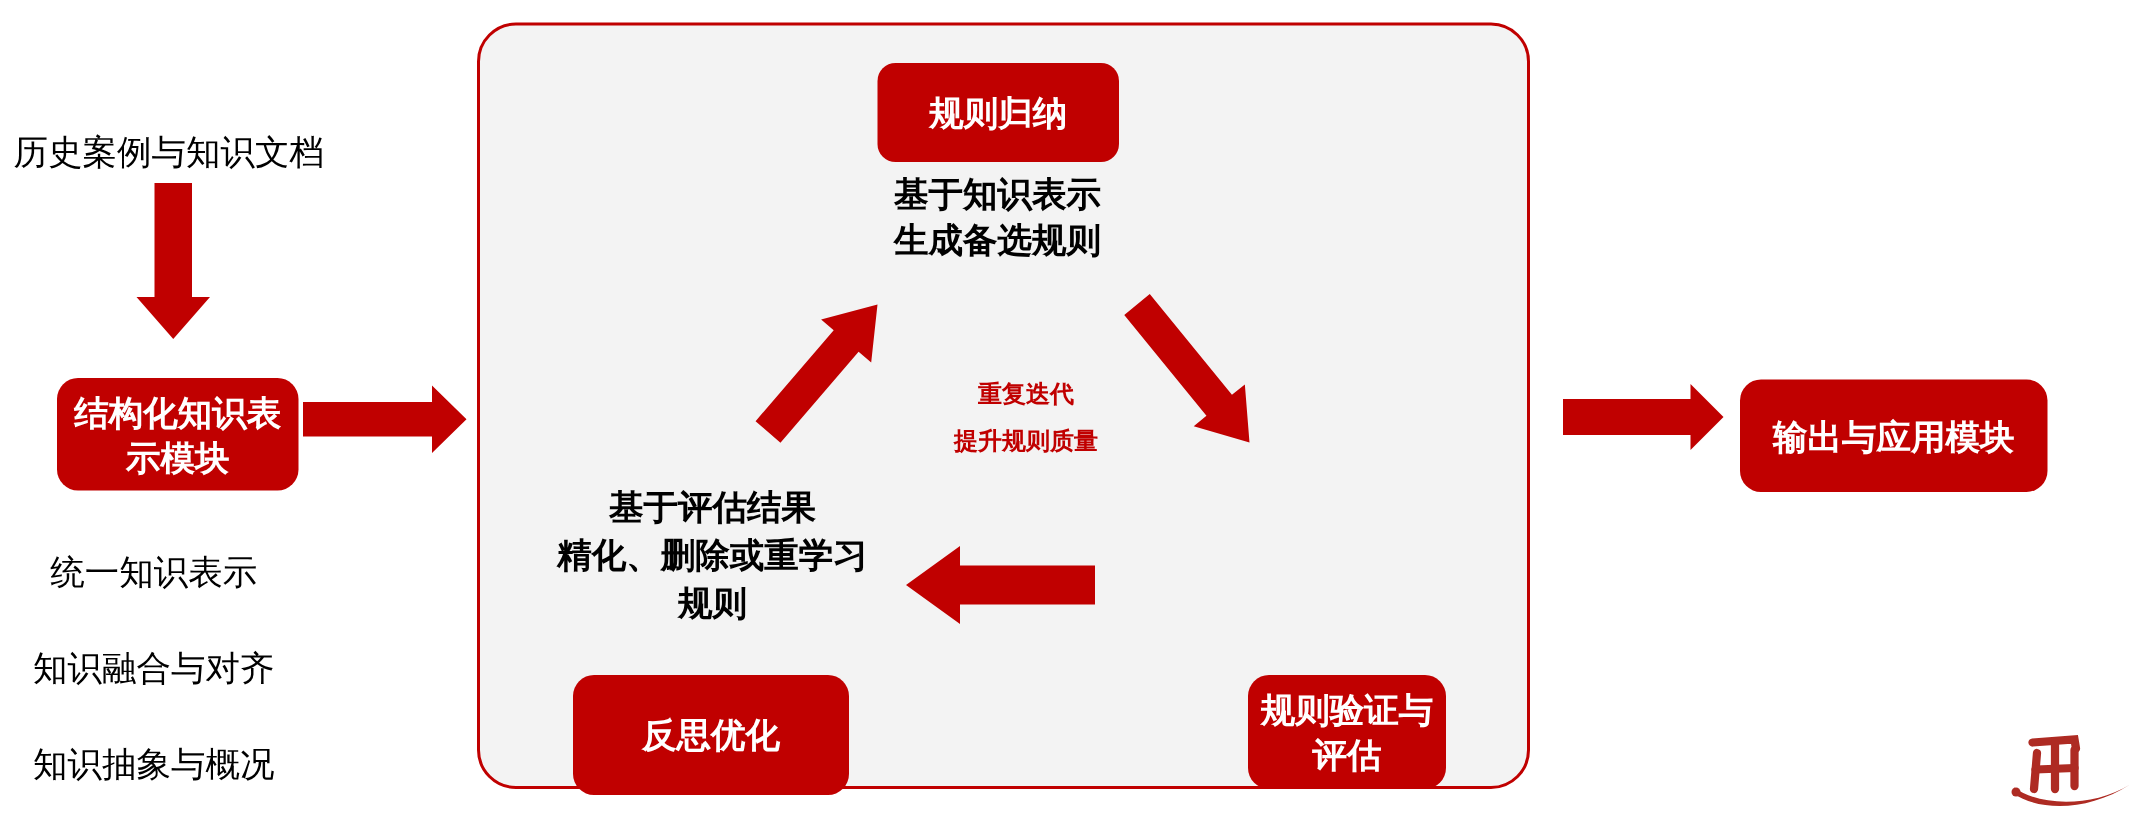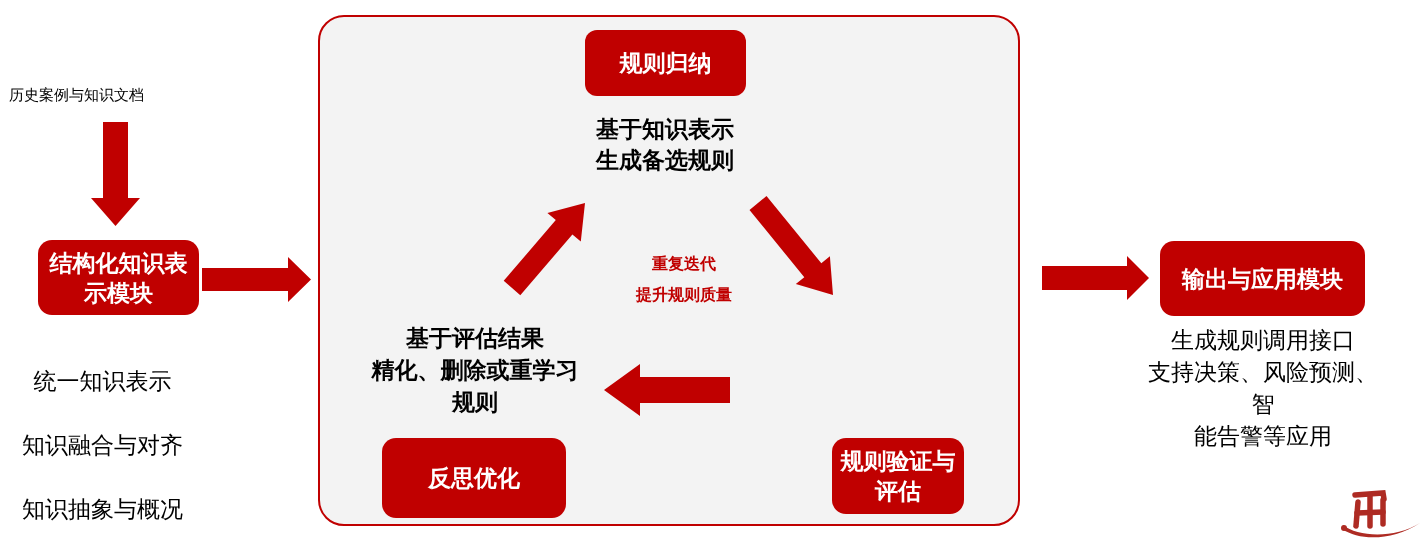--- a/index.html
+++ b/index.html
@@ -26,33 +26,34 @@
     background:#c00000;
     color:#ffffff;
     border-radius:14px;
     display:flex;align-items:center;justify-content:center;
     text-align:center;
     font-weight:700;
     font-size:23px;
     line-height:30px;
     white-space:pre-line;
     box-sizing:border-box;
+    margin-top:12px;
   }
   .desc{
     position:absolute;
     text-align:center;
     font-size:23px;
     line-height:32px;
     white-space:pre-line;
     color:#000000;
   }
   .desc.bold{font-weight:700;line-height:31px;}
   .src-label{
     position:absolute;
-    font-size:15px;
+    font-size:23px;
     color:#000000;
     white-space:pre-line;
   }
   .center-note{
     position:absolute;
     text-align:center;
     font-weight:700;
     font-size:16px;
     line-height:31px;
     color:#c00000;
@@ -105,23 +106,20 @@
   <div class="desc bold" style="left:345px;top:322px;width:260px;line-height:32px;">基于评估结果
 精化、删除或重学习
 规则</div>
   <div class="redbox" style="left:382px;top:438px;width:184px;height:80px;">
     <span>反思优化</span>
   </div>
 
   <div class="redbox" style="left:1160px;top:241px;width:205px;height:75px;">
     <span>输出与应用模块</span>
   </div>
-  <div class="desc" style="left:1140px;top:324px;width:246px;">生成规则调用接口
-支持决策、风险预测、智
-能告警等应用</div>
 
   <svg class="abs" style="left:1340px;top:487px;" width="84" height="56" viewBox="0 0 84 56" xmlns="http://www.w3.org/2000/svg">
     <g stroke="#ae2b23" stroke-width="5.5" stroke-linecap="round" fill="none">
       <path d="M15,8 L43,6 L44,12"></path>
       <path d="M18,15 L16,39"></path>
       <path d="M43,13 L43,37"></path>
       <path d="M17,26 L43,25"></path>
       <path d="M30,8 L30,39"></path>
     </g>
     <path d="M2,42 C20,54 52,54 80,36 C54,52 18,50 3,38 Z" fill="#ae2b23"></path>

